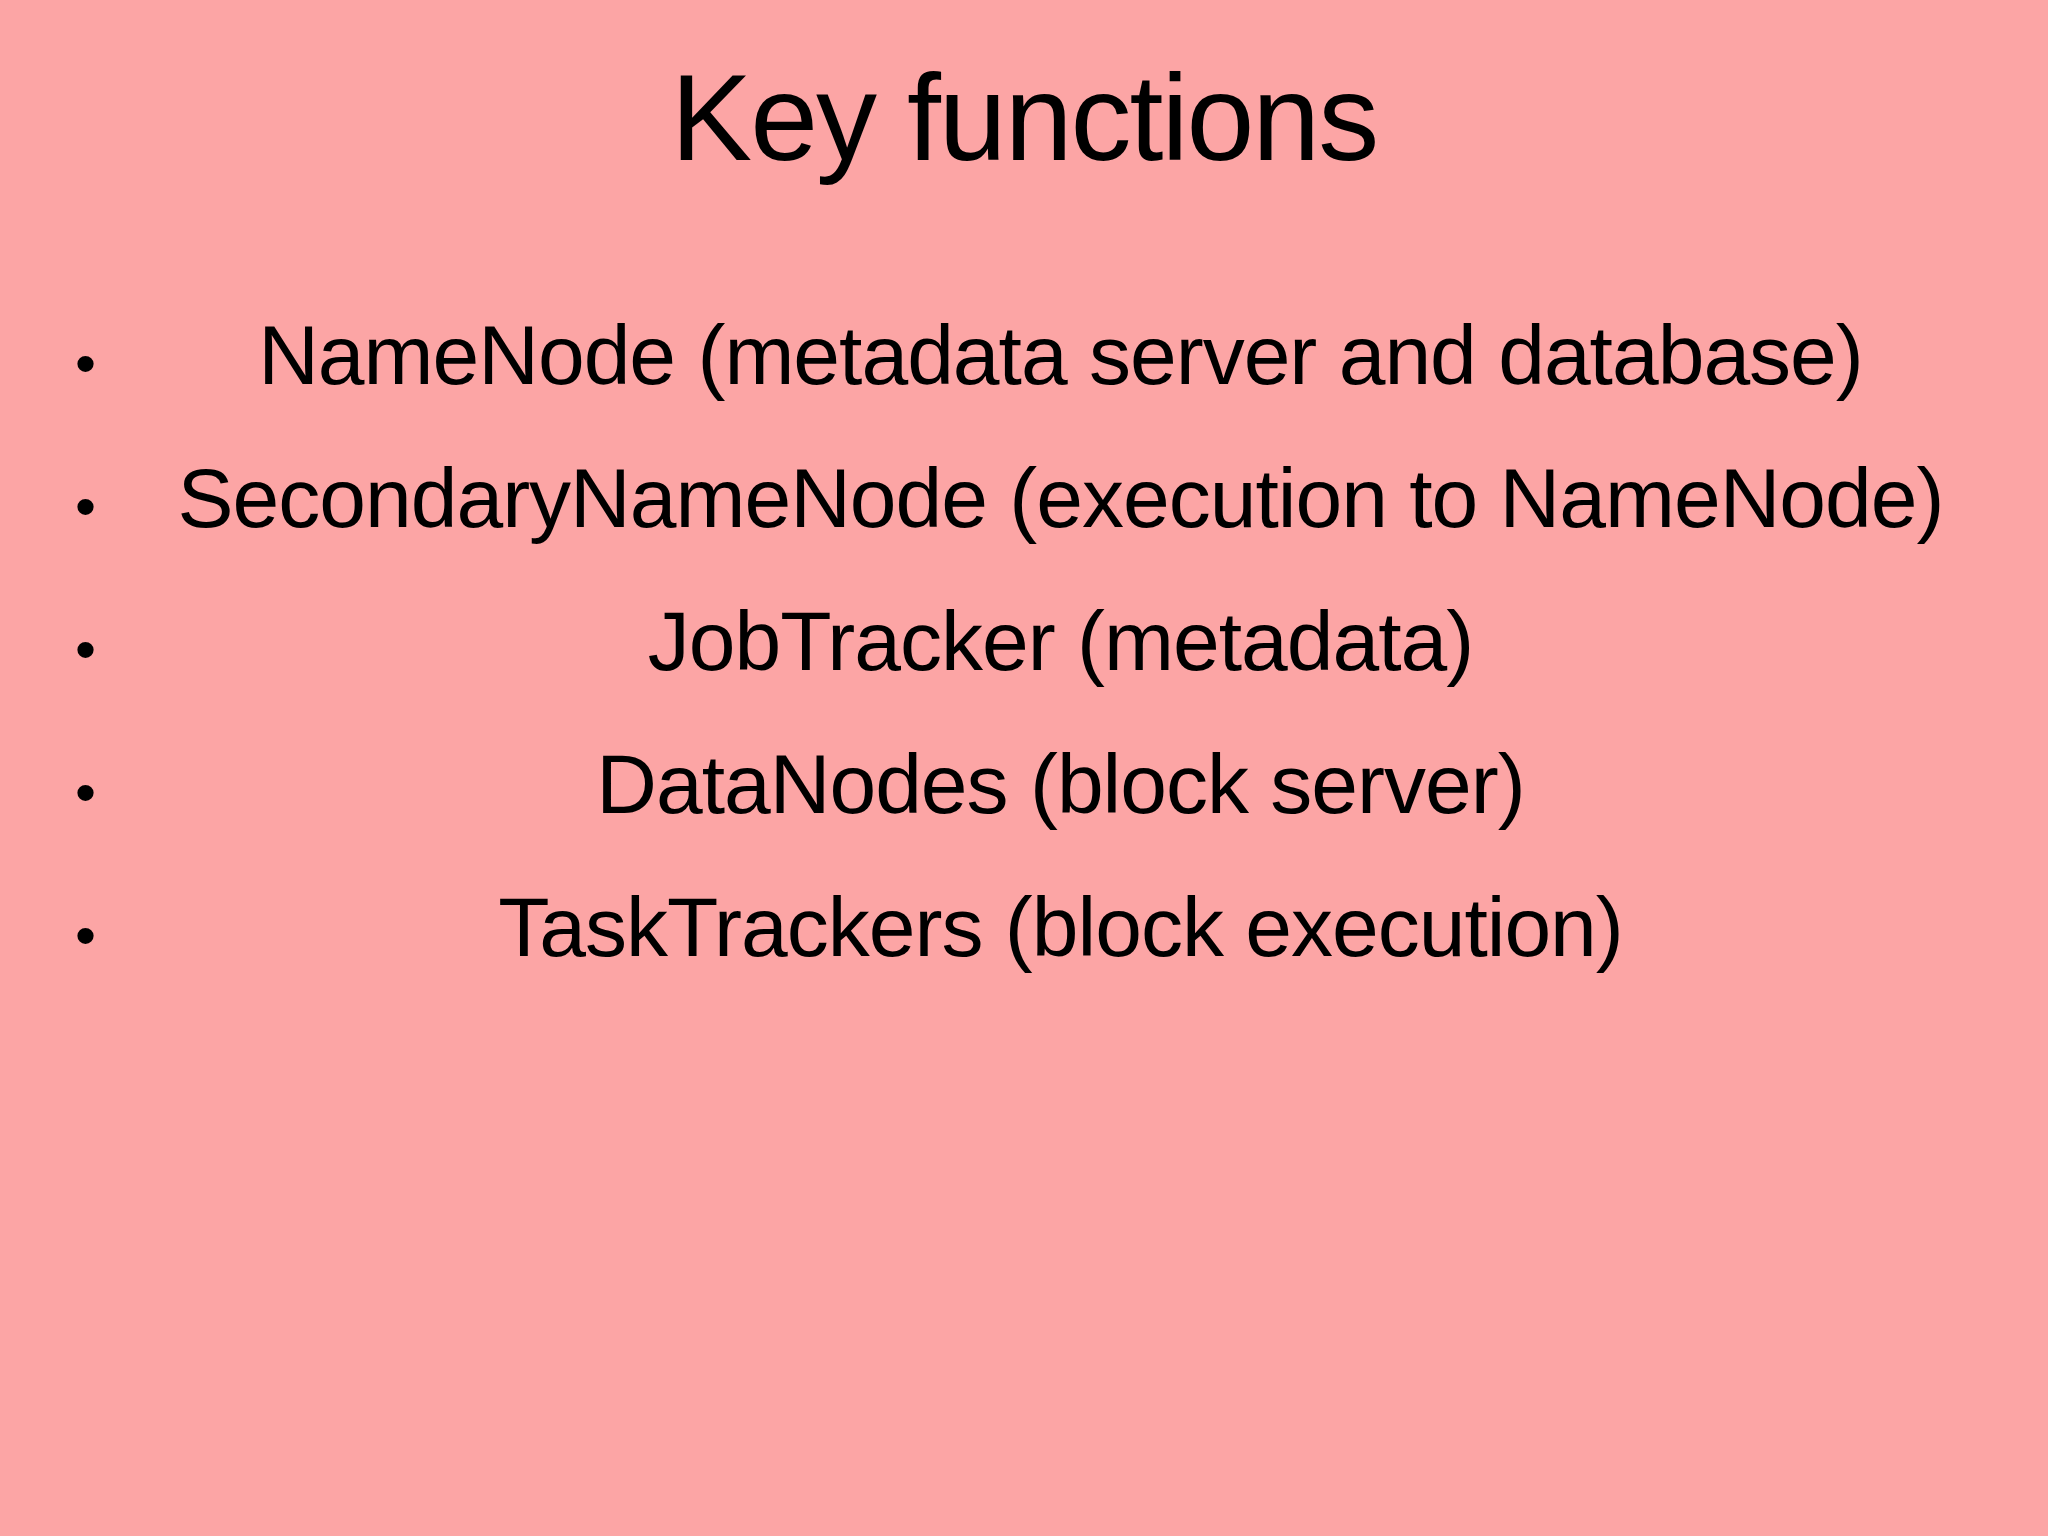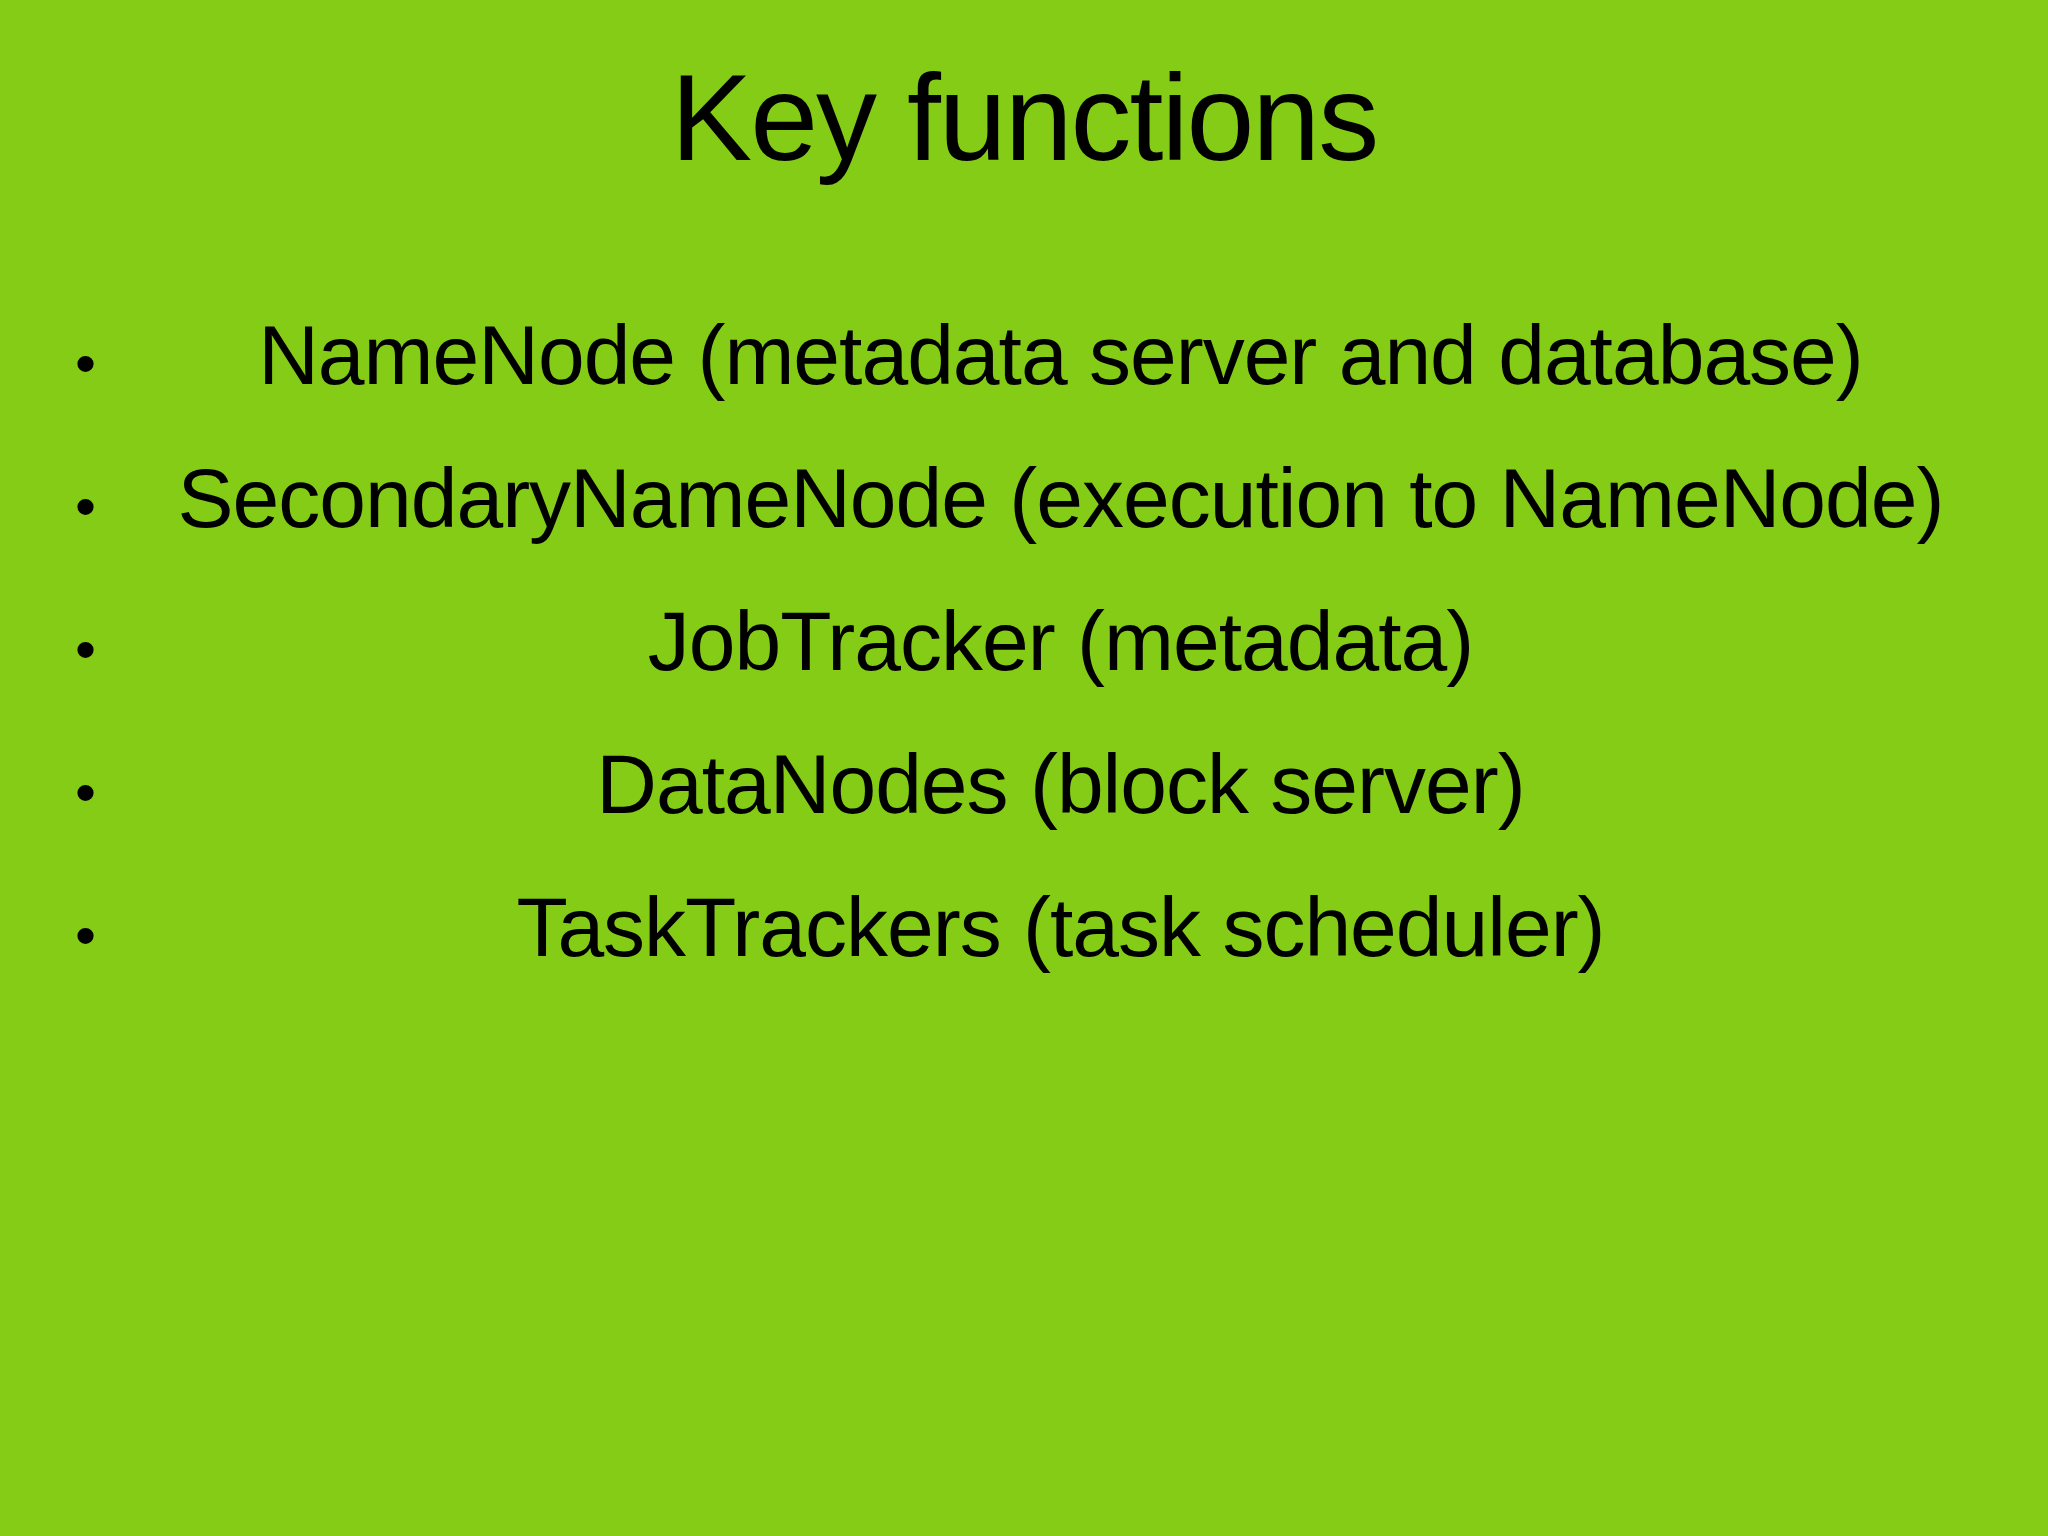--- a/index.html
+++ b/index.html
@@ -4,21 +4,21 @@
 <style>
   html, body {
     margin: 0;
     padding: 0;
     background: #ffffff;
   }
   .slide {
     position: relative;
     width: 2048px;
     height: 1536px;
-    background: #84cc16;
+    background: #fca5a5;
     color: #000000;
     font-family: "Liberation Sans", sans-serif;
     overflow: hidden;
   }
   .slide-title {
     margin: 0;
     padding-top: 48px;
     text-align: center;
     font-size: 122px;
     font-weight: 400;
@@ -73,16 +73,16 @@
     <li class="bullet-item">
       <span class="bullet-marker">•</span>
       <span class="bullet-text">JobTracker (metadata)</span>
     </li>
     <li class="bullet-item">
       <span class="bullet-marker">•</span>
       <span class="bullet-text">DataNodes (block server)</span>
     </li>
     <li class="bullet-item">
       <span class="bullet-marker">•</span>
-      <span class="bullet-text">TaskTrackers (task scheduler)</span>
+      <span class="bullet-text">TaskTrackers (block execution)</span>
     </li>
   </ul>
 </div>
 
 </body></html>

